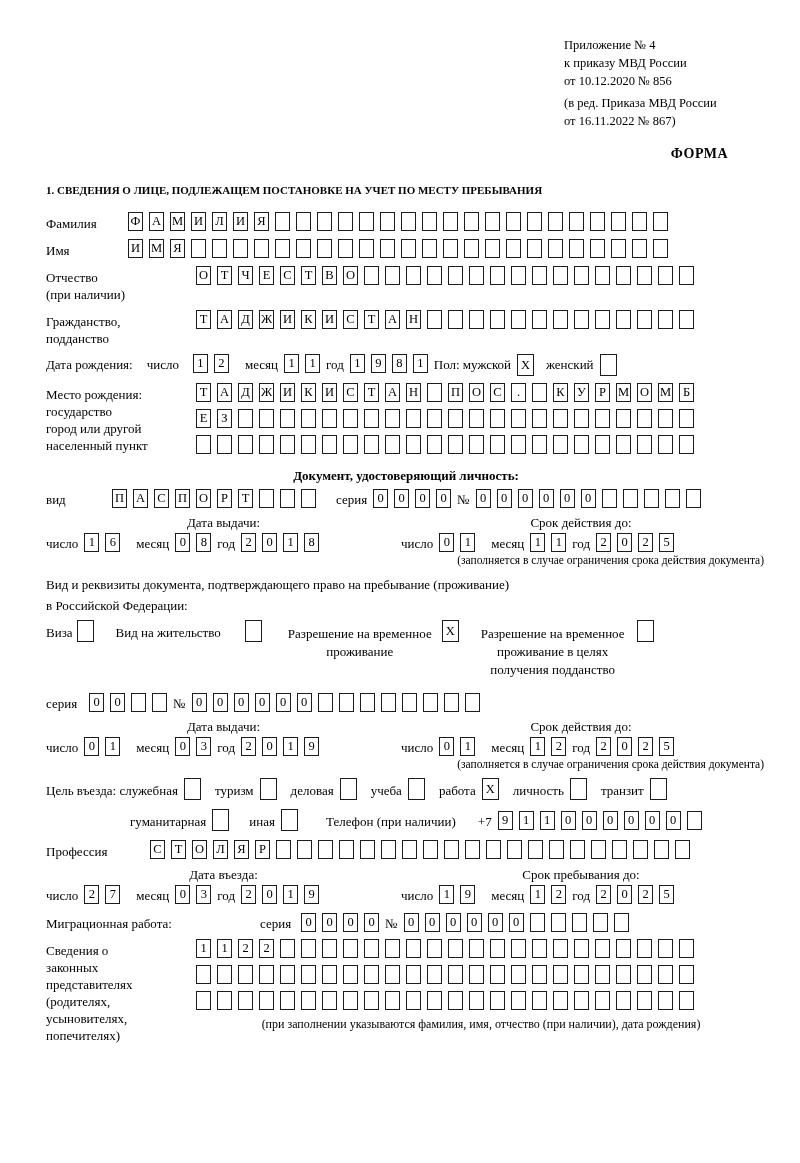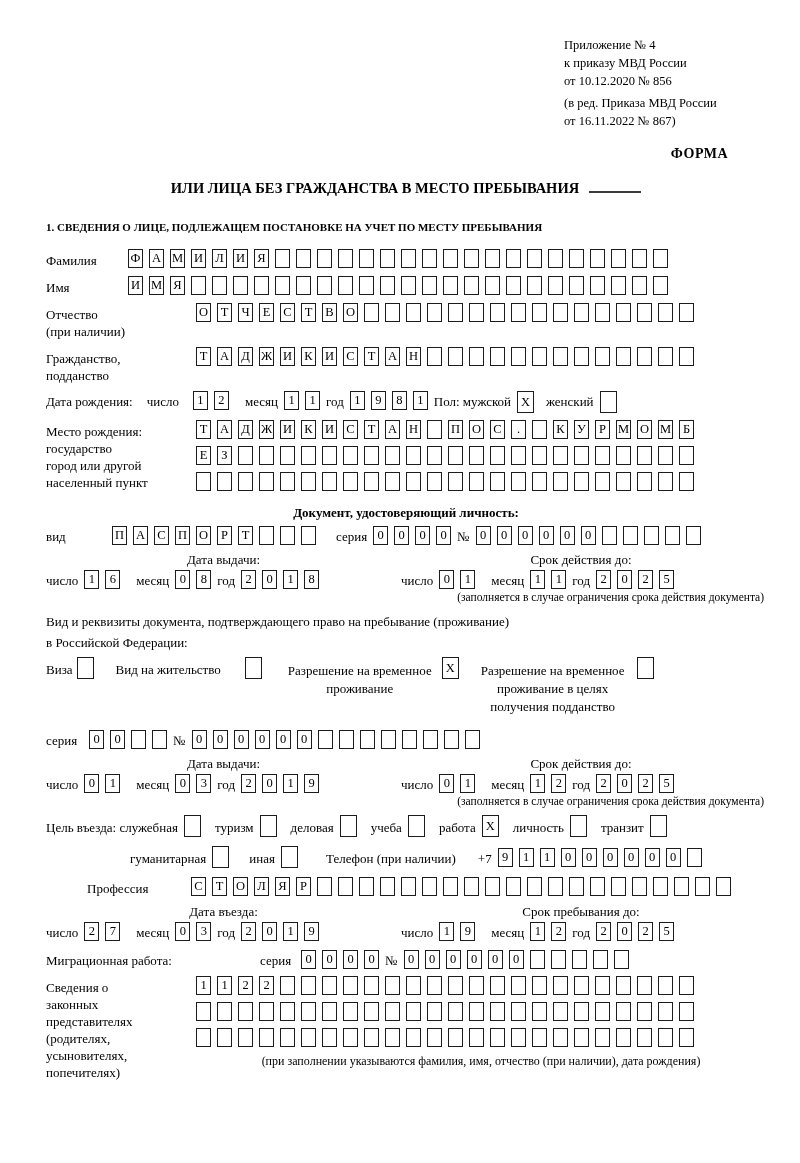--- a/index.html
+++ b/index.html
@@ -16,21 +16,21 @@
   .forma { text-align:right; padding-right:38px; font-weight:bold; font-size:14px; margin-top:16px; letter-spacing:.5px; }
 
   
   .title { text-align:center; font-weight:bold; font-size:14.5px; line-height:21px; margin-top:16px; }
   .tunder { display:inline-block; width:52px; border-bottom:2.5px solid #3a3a3a; height:12px; margin-left:10px; }
   .sect { font-weight:bold; font-size:11px; margin-top:22px; margin-bottom:16px; }
 
   
   .frow { display:flex; align-items:flex-start; margin-bottom:7px; }
   .flabel { flex:none; padding-top:3px; line-height:17px; }
-  .w82 { width:82px; } .w150 { width:150px; } .w60 { width:60px; } .w104 { width:104px;margin-left:41px; } .w208 { width:208px; }
+  .w82 { width:82px; } .w150 { width:150px; } .w60 { width:60px; } .w104 { width:104px; } .w208 { width:208px; }
   .stack { display:flex; flex-direction:column; }
   .stack .cells { margin-bottom:7px; }
 
   
   .cells { display:inline-flex; flex:none; }
   .cell {
     width:15px; height:19px; flex:none; border:1.3px solid #1c1c1c; margin-right:6px;
     display:inline-flex; align-items:center; justify-content:center;
     font-size:12.5px; font-family:"Liberation Serif", serif; background:#fff;
   }
@@ -71,23 +71,20 @@
     <div>Приложение № 4</div>
     <div>к приказу МВД России</div>
     <div>от 10.12.2020 № 856</div>
     <div class="gap"></div>
     <div>(в ред. Приказа МВД России</div>
     <div>от 16.11.2022 № 867)</div>
   </div>
   <div class="forma">ФОРМА</div>
 
   <div class="title">
-    <div>
-      <span>ИЛИ ЛИЦА БЕЗ ГРАЖДАНСТВА В МЕСТО ПРЕБЫВАНИЯ</span><span class="tunder"></span>
-    </div>
   </div>
 
   <div class="sect">1. СВЕДЕНИЯ О ЛИЦЕ, ПОДЛЕЖАЩЕМ ПОСТАНОВКЕ НА УЧЕТ ПО МЕСТУ ПРЕБЫВАНИЯ</div>
 
   <div class="frow">
     <div class="flabel w82">Фамилия</div>
     <div class="cells">
         <span class="cell">Ф</span>
         <span class="cell">А</span>
         <span class="cell">М</span>

